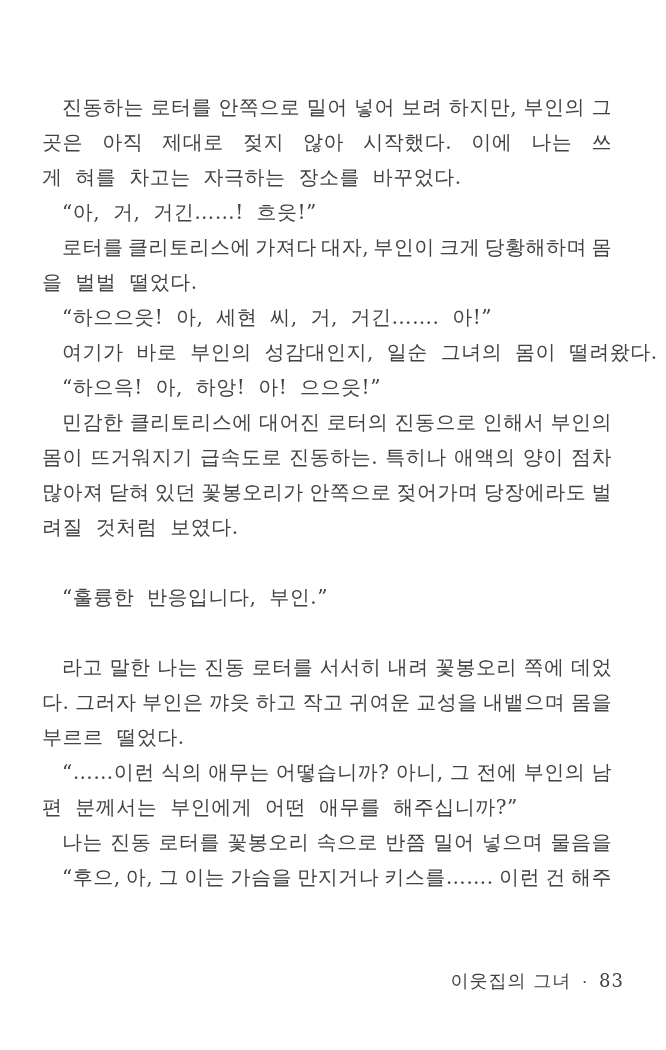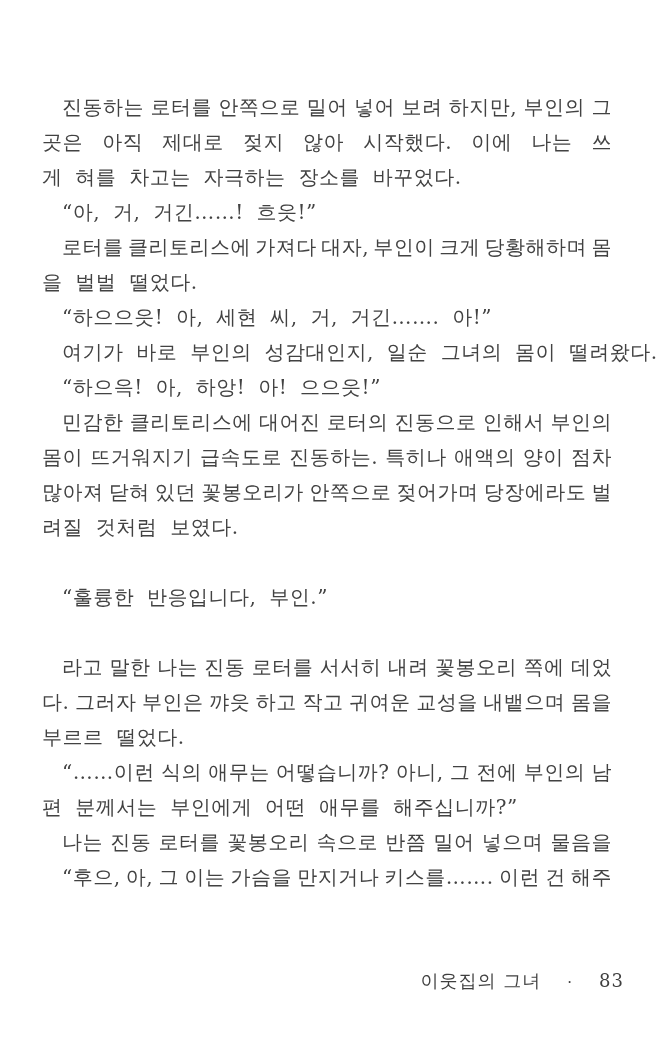--- a/index.html
+++ b/index.html
@@ -49,21 +49,20 @@
   .footer {
     position: absolute;
     right: 42px;
     top: 966px;
     display: flex;
     align-items: baseline;
     font-size: 18px;
     line-height: 30px;
     color: #3f3f3f;
     letter-spacing: 1px;
-    gap: 15px;
   }
   .footer .dot {
     margin: 0 11px;
     font-size: 15px;
   }
 </style>
 </head>
 <body>
 
 <div class="page">

